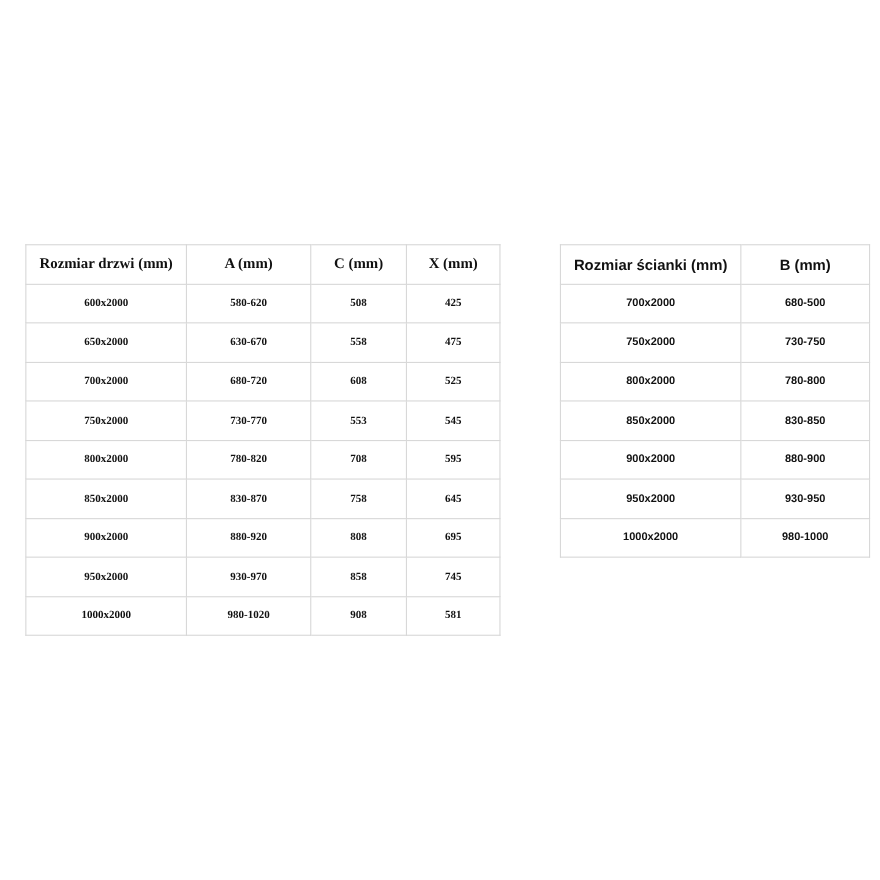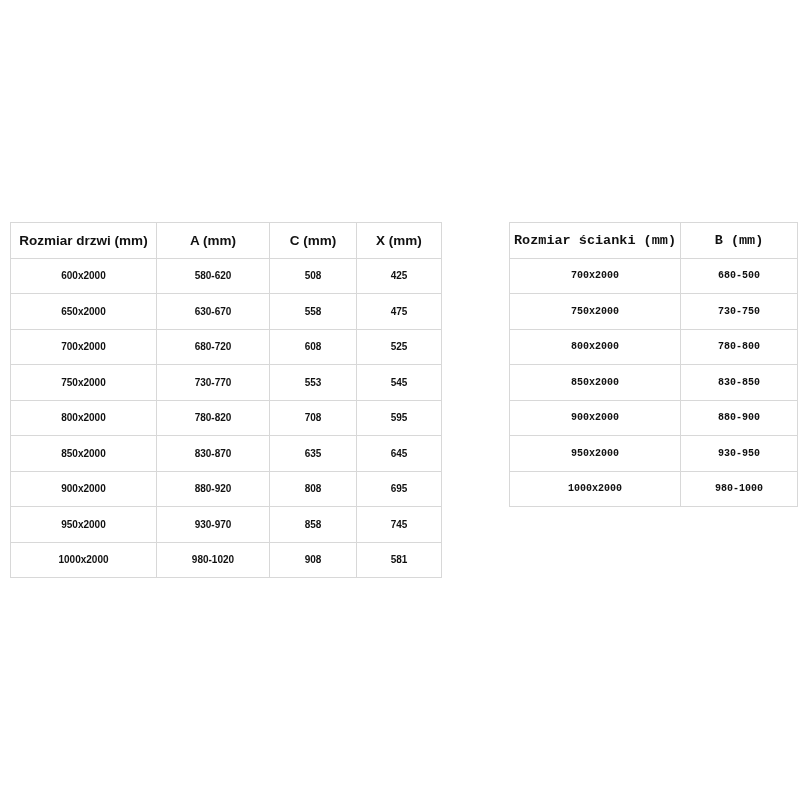--- a/index.html
+++ b/index.html
@@ -16,27 +16,27 @@
   }
   .page {
     position: relative;
     width: 800px;
     height: 800px;
   }
   .table-wrap {
     position: absolute;
   }
   #table-doors {
-    left: 10px;
+    left: 23px;
     top: 222px;
+    font-family: Liberation Serif, serif;
   }
   #table-walls {
     left: 509px;
     top: 222px;
-    font-family: Liberation Mono, monospace;
   }
   table {
     border-collapse: collapse;
     table-layout: fixed;
   }
   table td, table th {
     border: 1px solid #d8d8d8;
     text-align: center;
     vertical-align: middle;
     font-size: 10px;
@@ -106,21 +106,21 @@
         </tr>
         <tr>
           <td>800x2000</td>
           <td>780-820</td>
           <td>708</td>
           <td>595</td>
         </tr>
         <tr>
           <td>850x2000</td>
           <td>830-870</td>
-          <td>635</td>
+          <td>758</td>
           <td>645</td>
         </tr>
         <tr>
           <td>900x2000</td>
           <td>880-920</td>
           <td>808</td>
           <td>695</td>
         </tr>
         <tr>
           <td>950x2000</td>

